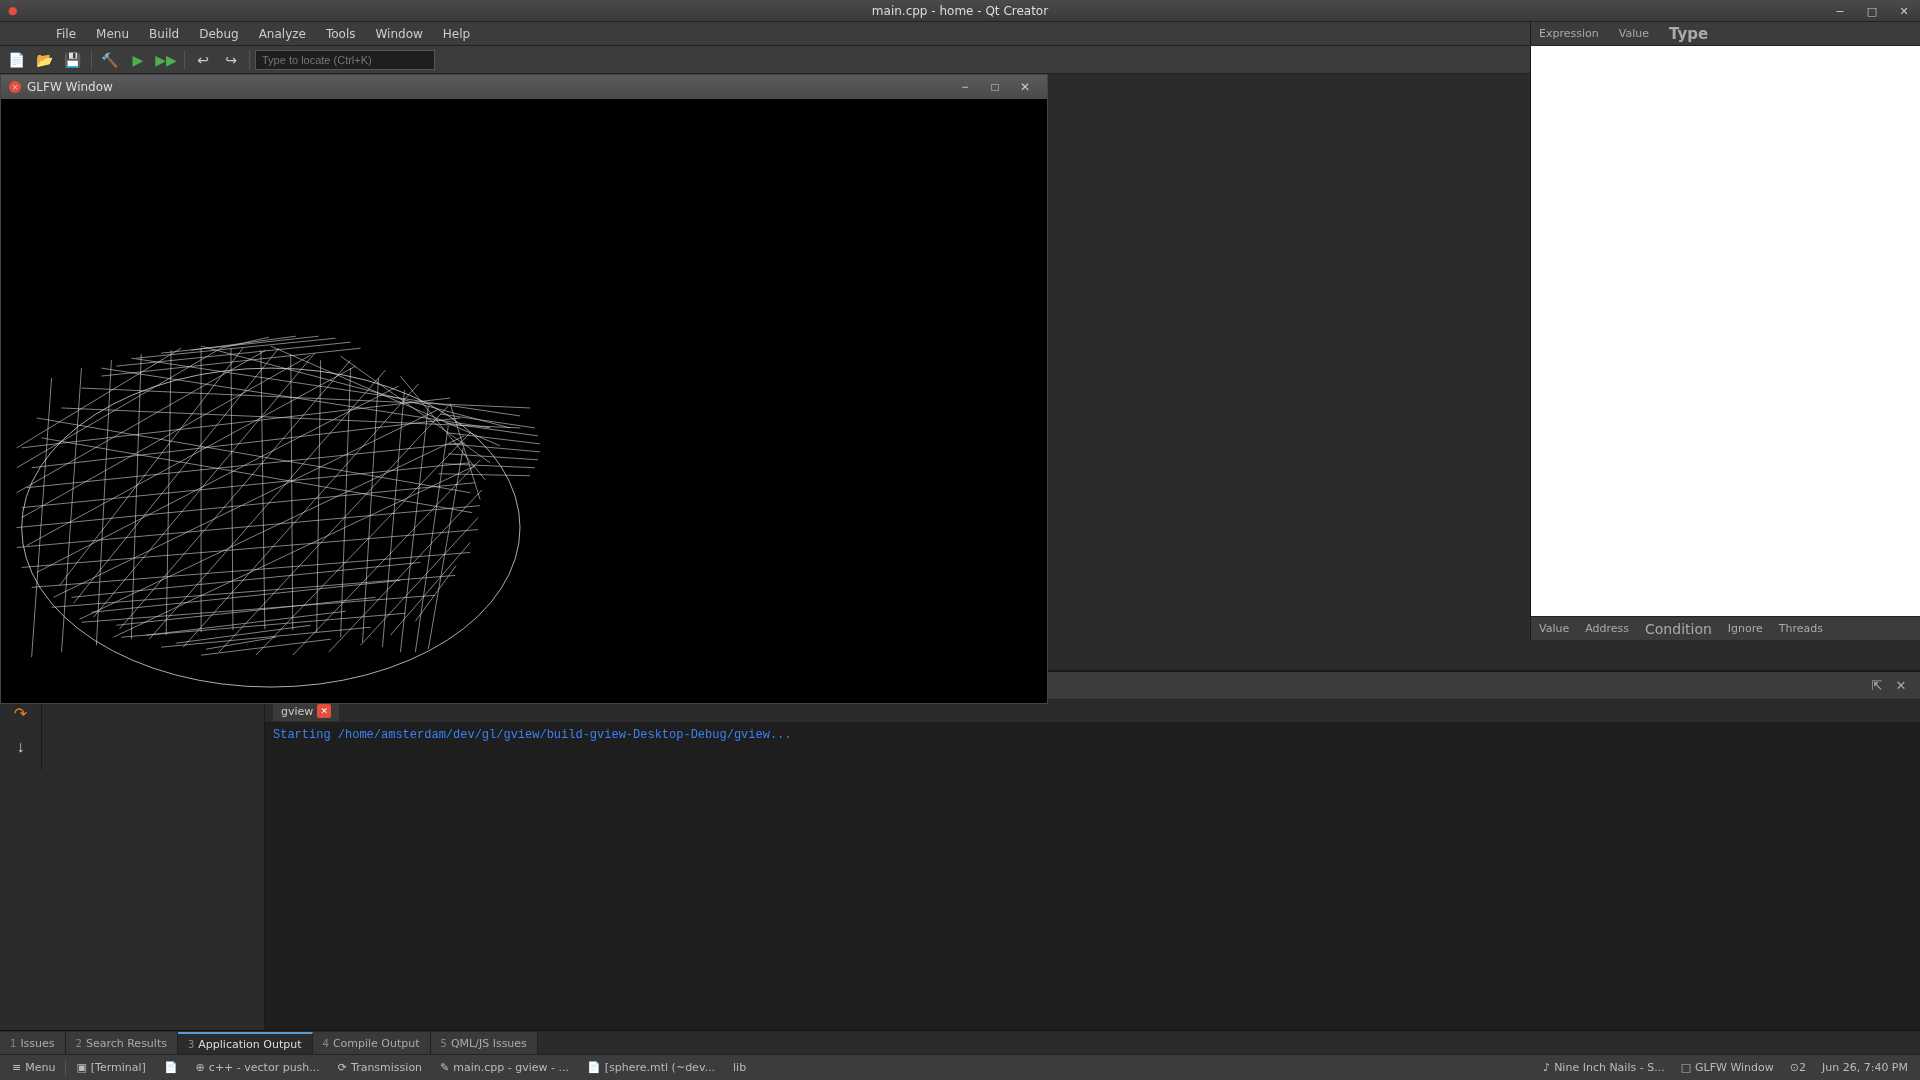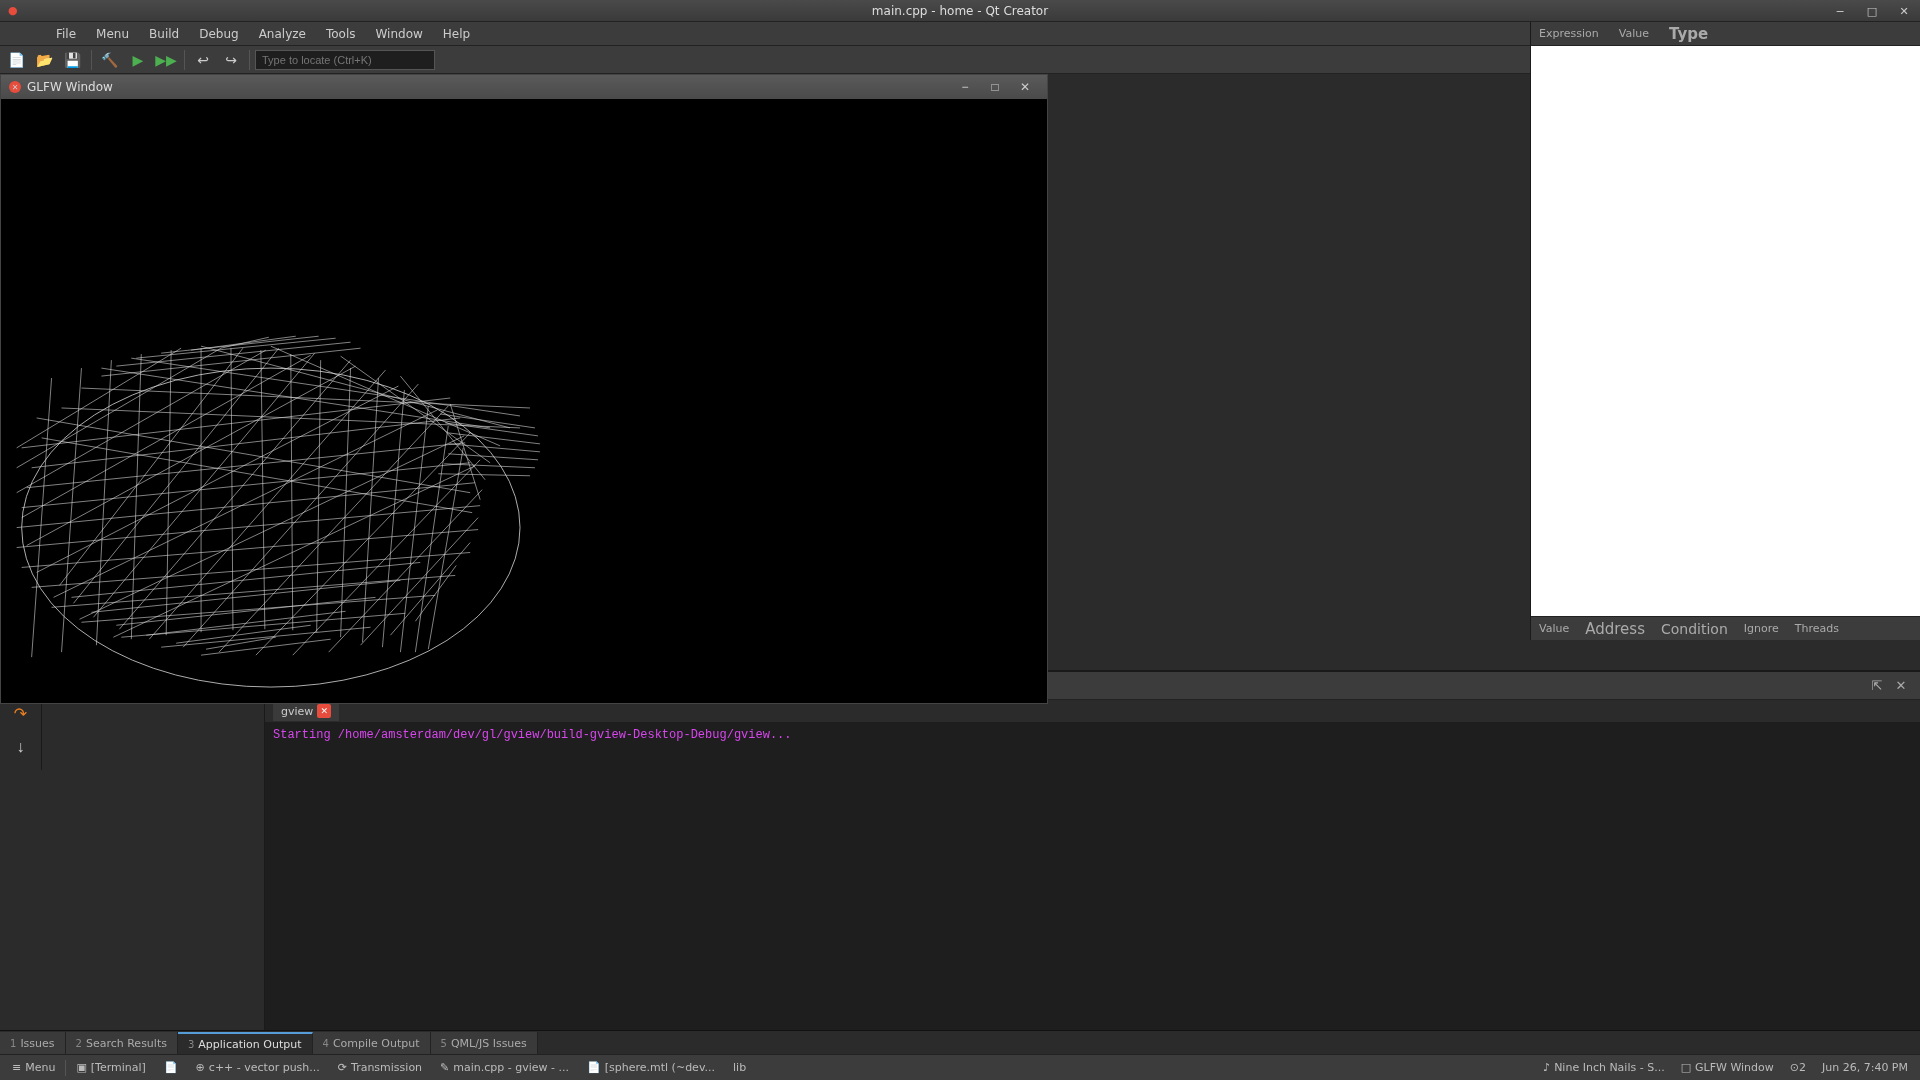--- a/index.html
+++ b/index.html
@@ -299,21 +299,21 @@
 
     #output-content {
       flex: 1;
       background: #1e1e1e;
       overflow-y: auto;
       padding: 4px 8px;
     }
     .output-line {
       font-family: 'Courier New', monospace;
       font-size: 12px;
-      color: #d946ef;
+      color: #3b82f6;
       line-height: 18px;
     }
 
     
     #gview-tab {
       display: inline-flex;
       align-items: center;
       background: #3a3a3a;
       padding: 2px 8px;
       gap: 4px;
@@ -658,21 +658,21 @@
 
 <div id="right-panel" style="position:absolute;right:0;top:22px;width:390px;height:618px;background:#2b2b2b;border-left:1px solid #1a1a1a;">
   <div id="right-panel-header">
     <span style="color:#aaa;font-size:11px;">Expression</span>
     <span style="color:#aaa;font-size:11px;">Value</span>
     <span style="color:#aaa;font-size:15px;font-weight:bold;">Type</span>
   </div>
   <div id="right-panel-body" style="flex:1;background:#fff;height:570px;"></div>
   <div id="right-panel-footer" style="height:24px;background:#3c3c3c;display:flex;align-items:center;padding:0 8px;gap:16px;border-top:1px solid #222;">
     <span style="color:#aaa;font-size:11px;">Value</span>
-    <span style="color:#aaa;font-size:15px;">Address</span>
+    <span style="color:#aaa;font-size:11px;">Address</span>
     <span style="color:#aaa;font-size:14px;">Condition</span>
     <span style="color:#aaa;font-size:11px;">Ignore</span>
     <span style="color:#aaa;font-size:11px;">Threads</span>
   </div>
 </div>
 
 <div id="bottom-area" style="position:absolute;left:0;bottom:50px;width:1920px;height:360px;background:#2b2b2b;border-top:2px solid #1a1a1a;display:flex;">
   <div id="bottom-left" style="width:265px;border-right:1px solid #1a1a1a;"></div>
   <div id="bottom-right" style="flex:1;display:flex;flex-direction:column;">
 

